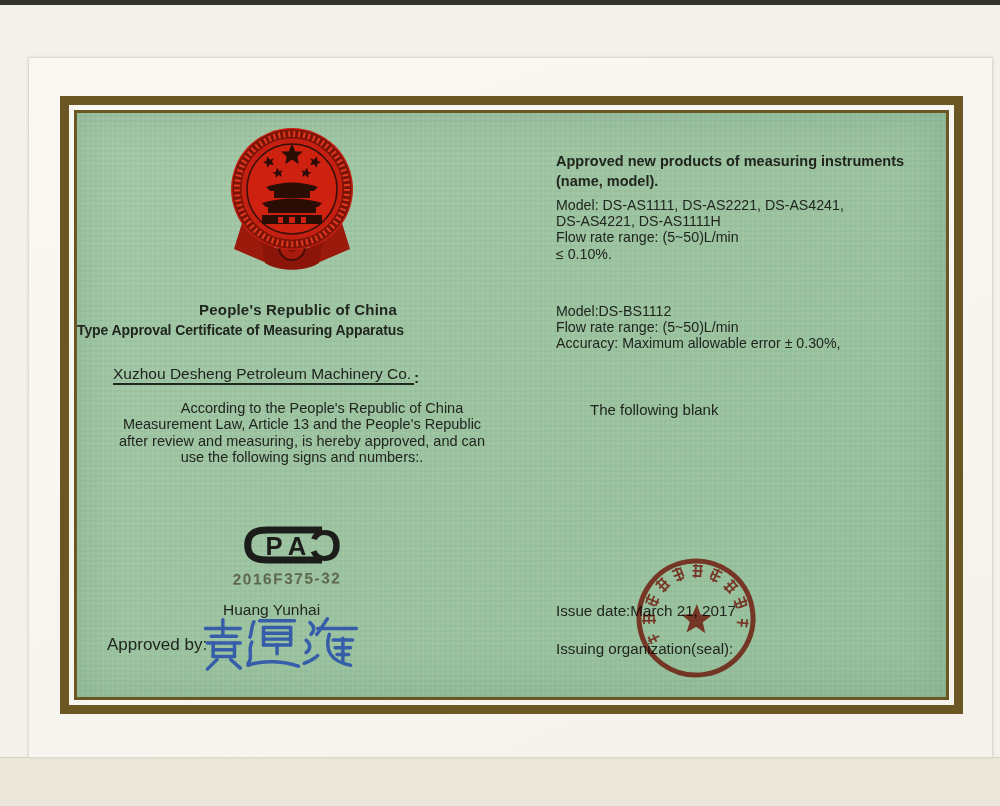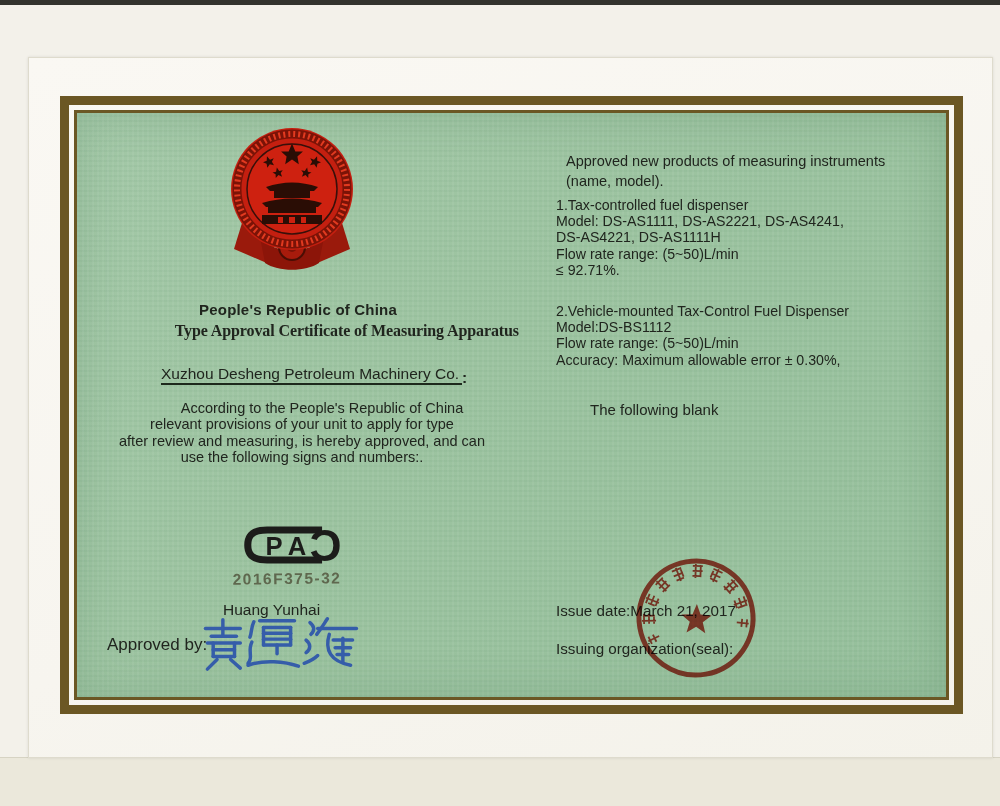--- a/index.html
+++ b/index.html
@@ -27,35 +27,35 @@
     background:
       repeating-linear-gradient(90deg,rgba(255,255,255,.05) 0 2px,rgba(0,0,0,0) 2px 5px),
       repeating-linear-gradient(0deg,rgba(25,90,50,.04) 0 2px,rgba(0,0,0,0) 2px 5px),
       linear-gradient(135deg,#a3c8a7 0%,var(--field-green,#9cc3a0) 45%,#95bf9b 100%);
     box-shadow:inset 0 0 46px rgba(55,105,70,.18);
   }
   .line{white-space:nowrap;}
   
   .emblem{left:145px;top:10px;width:140px;height:150px;}
   .country{left:0;top:188px;width:442px;text-align:center;font-weight:bold;font-size:15px;letter-spacing:.2px;}
-  .cert-title{left:0;top:209px;width:442px;text-align:right;font-weight:bold;font-size:16px;letter-spacing:-.1px;font-family:Liberation Serif, serif;}
+  .cert-title{left:0;top:209px;width:442px;text-align:left;font-weight:bold;font-size:14px;letter-spacing:-.1px;}
   .company-row{left:36px;top:252px;font-size:15.5px;}
-  .company-underline{border-bottom:2.5px solid #1d291c;padding-right:3px;padding-bottom:1px;margin-left:48px;}
+  .company-underline{border-bottom:2.5px solid #1d291c;padding-right:3px;padding-bottom:1px;}
   .company-colon{font-weight:bold;position:relative;top:4px;}
   .paragraph{left:33px;top:287px;width:384px;font-size:14.5px;line-height:16.3px;text-align:center;}
   .paragraph .indent{padding-left:40px;}
   .cpa{left:158px;top:409px;width:114px;height:46px;}
   .cpa-num{left:110px;top:457px;width:200px;text-align:center;font-size:15.5px;font-weight:bold;
     letter-spacing:1.5px;color:#5a6148;opacity:.92;transform:rotate(-.8deg);}
   .approver-name{left:146px;top:488px;font-size:15.5px;}
   .approved-label{left:30px;top:522px;font-size:17px;text-align:center;}
   .signature{left:114px;top:500px;width:176px;height:60px;}
   
   .right-col{left:479px;top:0;width:390px;}
-  .r-heading{left:0;top:39px;font-weight:normal;font-size:14.5px;line-height:19.5px;margin-left:10px;}
+  .r-heading{left:0;top:39px;font-weight:bold;font-size:14.5px;line-height:19.5px;}
   .r-p1{left:0;top:84px;font-size:14.2px;line-height:16.2px;}
   .r-p2{left:0;top:190px;font-size:14.2px;line-height:16.2px;}
   .r-blank{left:34px;top:288px;font-size:15px;text-align:center;}
   .r-issue{left:0;top:489px;font-size:15.2px;}
   .r-org{left:0;top:527px;font-size:15.2px;}
   .seal{left:555px;top:441px;width:128px;height:128px;transform:rotate(-10deg);
     mix-blend-mode:multiply;opacity:.92;}
   .sr-only{position:absolute;width:1px;height:1px;overflow:hidden;clip:rect(0 0 0 0);white-space:nowrap;}
 </style>
 </head>
@@ -108,21 +108,21 @@
     </g>
   </svg>
 
   <div class="abs country">People's Republic of China</div>
   <div class="abs cert-title">Type Approval Certificate of Measuring Apparatus</div>
 
   <div class="abs company-row"><span class="company-underline">Xuzhou Desheng Petroleum Machinery Co.</span><span class="company-colon">:</span></div>
 
   <div class="abs paragraph">
     <div class="line indent">According to the People's Republic of China</div>
-    <div class="line">relevant provisions of your unit to apply for type</div>
+    <div class="line">Measurement Law, Article 13 and the People's Republic</div>
     <div class="line">after review and measuring, is hereby approved, and can</div>
     <div class="line">use the following signs and numbers:.</div>
   </div>
 
   <svg class="abs cpa" viewBox="0 0 116 52">
     <path d="M92,9 L30,9 C12,9 8,16 8,26 C8,36 12,43 30,43 L92,43" fill="none" stroke="#1c1c1a" stroke-width="8" stroke-linecap="butt"></path>
     <g transform="translate(118,0) scale(-1,1)">
       <text x="4" y="44" font-size="50" font-weight="bold" font-family="Liberation Sans, DejaVu Sans, sans-serif" fill="#1c1c1a">C</text>
     </g>
     <text x="28" y="37" font-size="29" font-weight="bold" letter-spacing="8" font-family="Liberation Sans, DejaVu Sans, sans-serif" fill="#1c1c1a">PA</text>
@@ -171,28 +171,26 @@
     </g>
   </svg>
   <span class="sr-only">黄運海</span>
 
   <div class="abs right-col">
     <div class="abs r-heading">
       <div class="line">Approved new products of measuring instruments</div>
       <div class="line">(name, model).</div>
     </div>
     <div class="abs r-p1">
-      <div class="line">1.Tax-controlled fuel dispenser</div>
       <div class="line">Model: DS-AS1111, DS-AS2221, DS-AS4241,</div>
       <div class="line">DS-AS4221, DS-AS1111H</div>
       <div class="line">Flow rate range: (5~50)L/min</div>
-      <div class="line">≤ 92.71%.</div>
+      <div class="line">≤ 0.10%.</div>
     </div>
     <div class="abs r-p2">
-      <div class="line">2.Vehicle-mounted Tax-Control Fuel Dispenser</div>
       <div class="line">Model:DS-BS1112</div>
       <div class="line">Flow rate range: (5~50)L/min</div>
       <div class="line">Accuracy: Maximum allowable error ± 0.30%,</div>
     </div>
     <div class="abs r-blank line">The following blank</div>
     <div class="abs r-issue line">Issue date:March 21, 2017</div>
     <div class="abs r-org line">Issuing organization(seal):</div>
   </div>
 
   <svg class="abs seal" viewBox="0 0 128 128">

